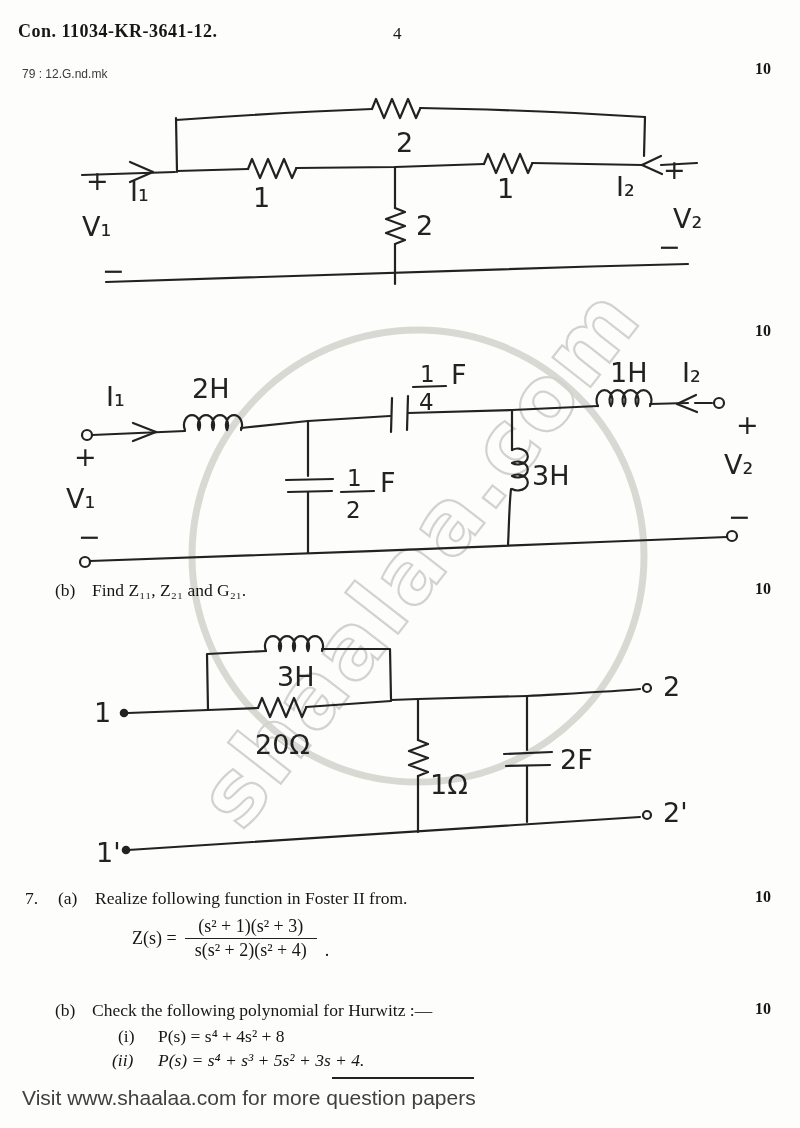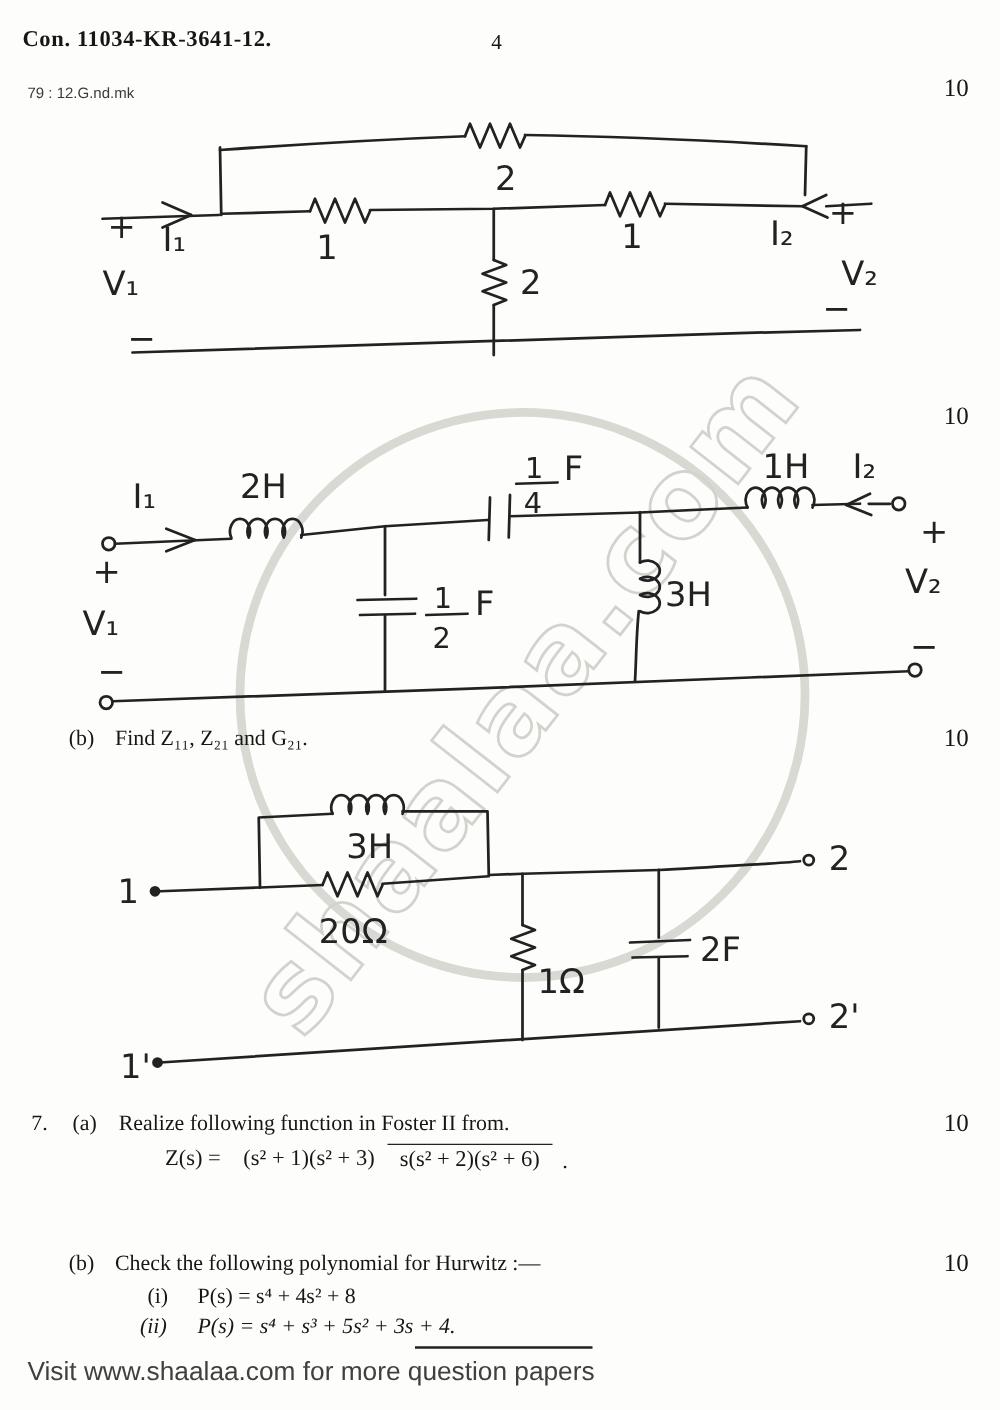--- a/index.html
+++ b/index.html
@@ -5,23 +5,23 @@
   html,body{margin:0;padding:0;background:#e8e8e8;}
   .page{position:relative;width:800px;height:1128px;background:#fdfdfb;overflow:hidden;
         font-family:"Liberation Serif","DejaVu Serif",serif;color:#161616;}
   .abs{position:absolute;}
   .ref{font-family:"Liberation Sans","DejaVu Sans",sans-serif;font-size:12px;color:#3a3a3a;}
   .examcode{font-size:18px;font-weight:bold;letter-spacing:.5px;}
   .pagenum{font-size:17px;}
   .qline{font-size:17.5px;white-space:nowrap;}
   .qnum{display:inline-block;width:33px;}
   .qlabel{display:inline-block;width:37px;}
-  .marks{font-size:20px;font-weight:normal;}
+  .marks{font-size:16px;font-weight:bold;}
   .formula{display:flex;align-items:center;gap:8px;font-size:18px;}
-  .frac{display:inline-flex;flex-direction:row;text-align:center;line-height:1.25;}
+  .frac{display:inline-flex;flex-direction:column;text-align:center;line-height:1.25;}
   .frac .num{padding:0 10px;}
   .frac .den{border-top:1.6px solid #222;padding:0 10px;}
   .endrule{border-top:2.2px solid #222;width:142px;height:0;}
   .footer{font-family:"Liberation Sans","DejaVu Sans",sans-serif;font-size:21px;color:#404040;}
   svg.circuit{position:absolute;overflow:visible;}
   .ink{stroke:#222;stroke-width:2.2;fill:none;stroke-linecap:round;stroke-linejoin:round;}
   .hand{font-family:"DejaVu Sans",sans-serif;fill:#222;font-size:27px;}
   .hand-sm{font-family:"DejaVu Sans",sans-serif;fill:#222;font-size:23px;}
   .wm-circle{stroke:#d9d9d4;stroke-width:7;fill:none;}
   .wm-text{font-family:"DejaVu Sans",sans-serif;font-weight:bold;font-size:88px;
@@ -183,21 +183,21 @@
 
   <div class="abs qline" style="left:25px;top:888px;">
     <span class="qnum">7.</span><span class="qlabel">(a)</span><span>Realize following function in Foster II from.</span>
   </div>
   <div class="abs marks" style="left:755px;top:888px;">10</div>
 
   <div class="abs formula" style="left:132px;top:915px;">
     <span>Z(s) =</span>
     <span class="frac">
       <span class="num">(s² + 1)(s² + 3)</span>
-      <span class="den">s(s² + 2)(s² + 6)</span>
+      <span class="den">s(s² + 2)(s² + 4)</span>
     </span>
     <span style="align-self:flex-end">.</span>
   </div>
 
   <div class="abs qline" style="left:55px;top:1000px;">
     <span class="qlabel">(b)</span><span>Check the following polynomial for Hurwitz :—</span>
   </div>
   <div class="abs marks" style="left:755px;top:1000px;">10</div>
 
   <div class="abs qline" style="left:118px;top:1026px;">

